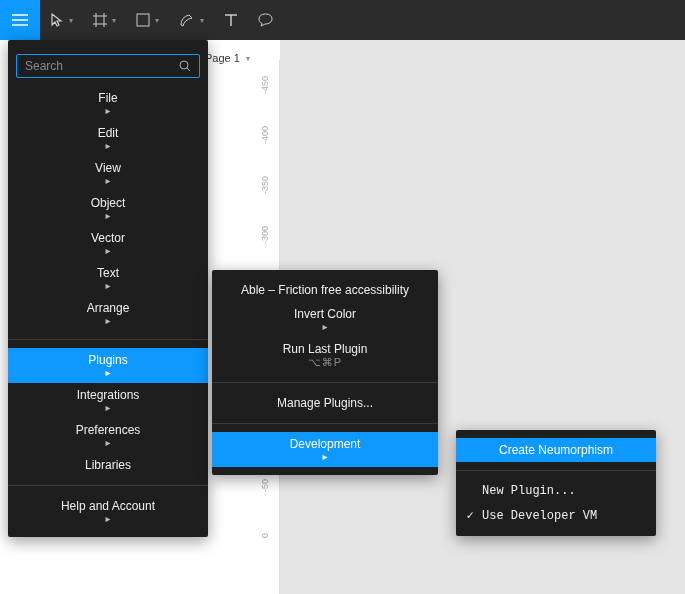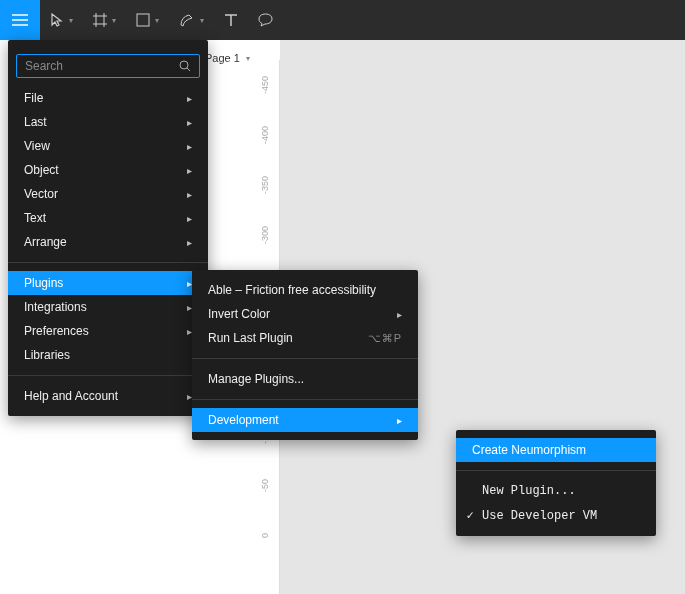--- a/index.html
+++ b/index.html
@@ -107,29 +107,30 @@
       color: #888;
       font-size: 12px;
     }
     .menu-item {
       display: flex;
       align-items: center;
       justify-content: space-between;
       padding: 5px 16px;
       font-size: 12px;
       color: #eee;
+      flex-direction: column;
     }
     .menu-item.selected { background: #0d99ff; color: #fff; }
     .menu-sep { height: 1px; background: #3a3a3a; margin: 8px 0; }
     .submenu-arrow { font-size: 10px; color: #bbb; }
     .menu-item.selected .submenu-arrow { color: #fff; }
     .submenu {
       position: absolute;
       top: 270px;
-      left: 192px;
+      left: 212px;
       width: 226px;
       background: #1e1e1e;
       border-radius: 2px;
       box-shadow: 0 4px 16px rgba(0,0,0,0.4);
       padding: 8px 0;
       color: #eee;
     }
     .shortcut { color: #888; font-size: 11px; letter-spacing: 1px; }
     .submenu2 {
       position: absolute;
@@ -240,21 +241,21 @@
         <circle cx="5" cy="5" r="4" fill="none" stroke="#aaa"></circle>
         <line x1="8" y1="8" x2="11" y2="11" stroke="#aaa"></line>
       </svg>
     </div>
   </div>
   <div class="menu-item">
       <span>File</span>
       <span class="submenu-arrow">▸</span>
     </div>
   <div class="menu-item">
-      <span>Last</span>
+      <span>Edit</span>
       <span class="submenu-arrow">▸</span>
     </div>
   <div class="menu-item">
       <span>View</span>
       <span class="submenu-arrow">▸</span>
     </div>
   <div class="menu-item">
       <span>Object</span>
       <span class="submenu-arrow">▸</span>
     </div>

